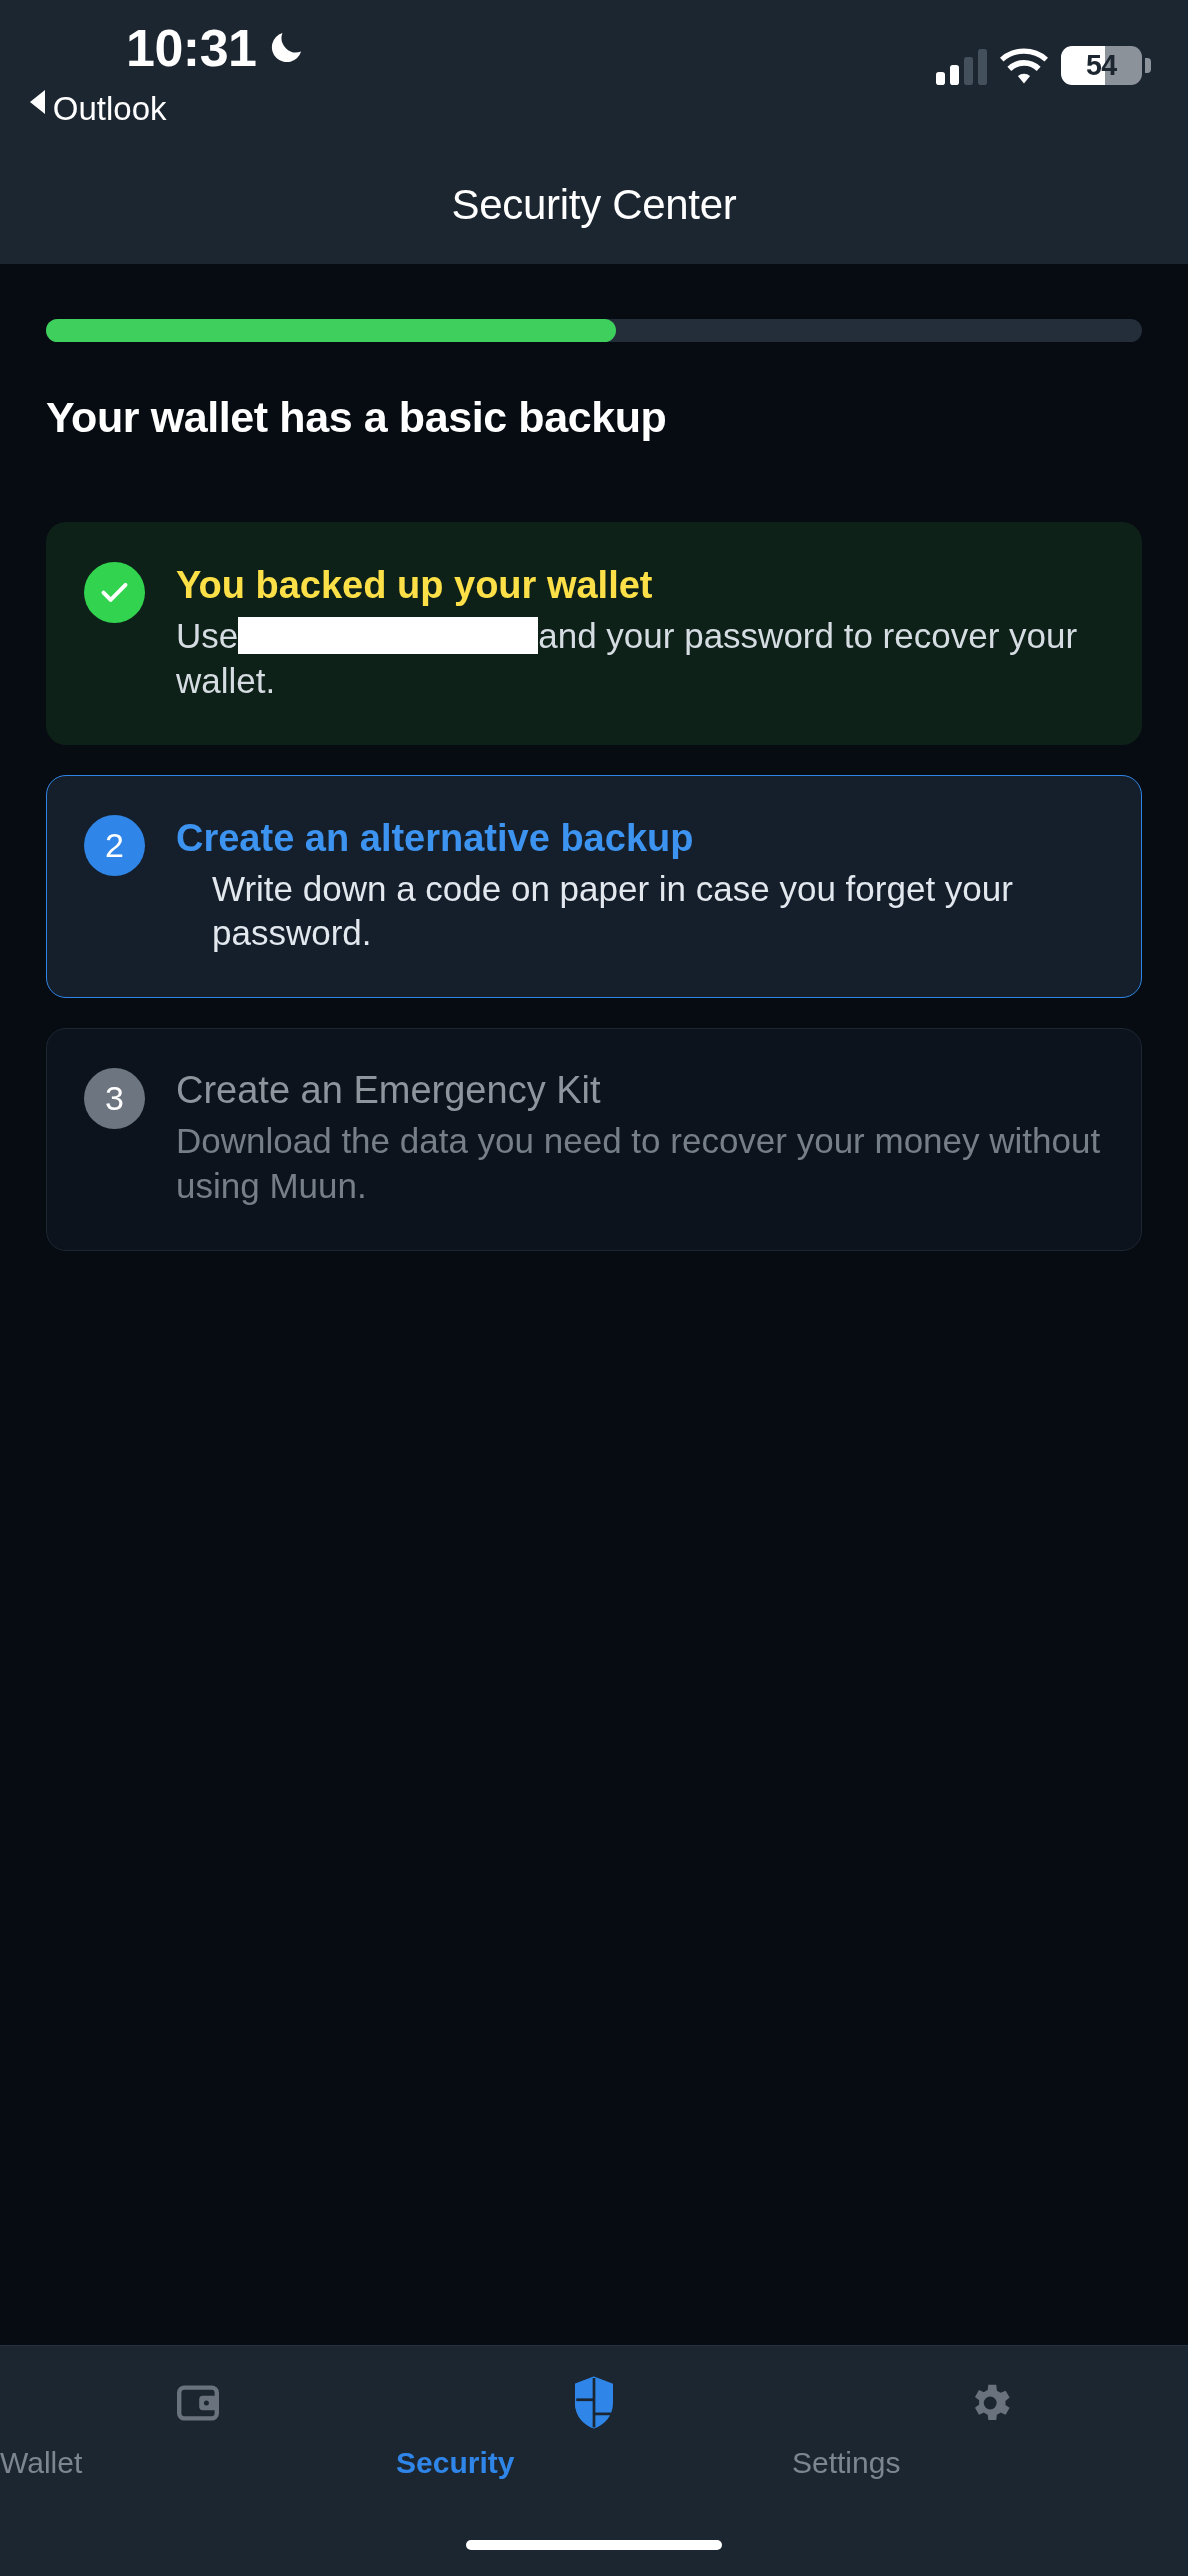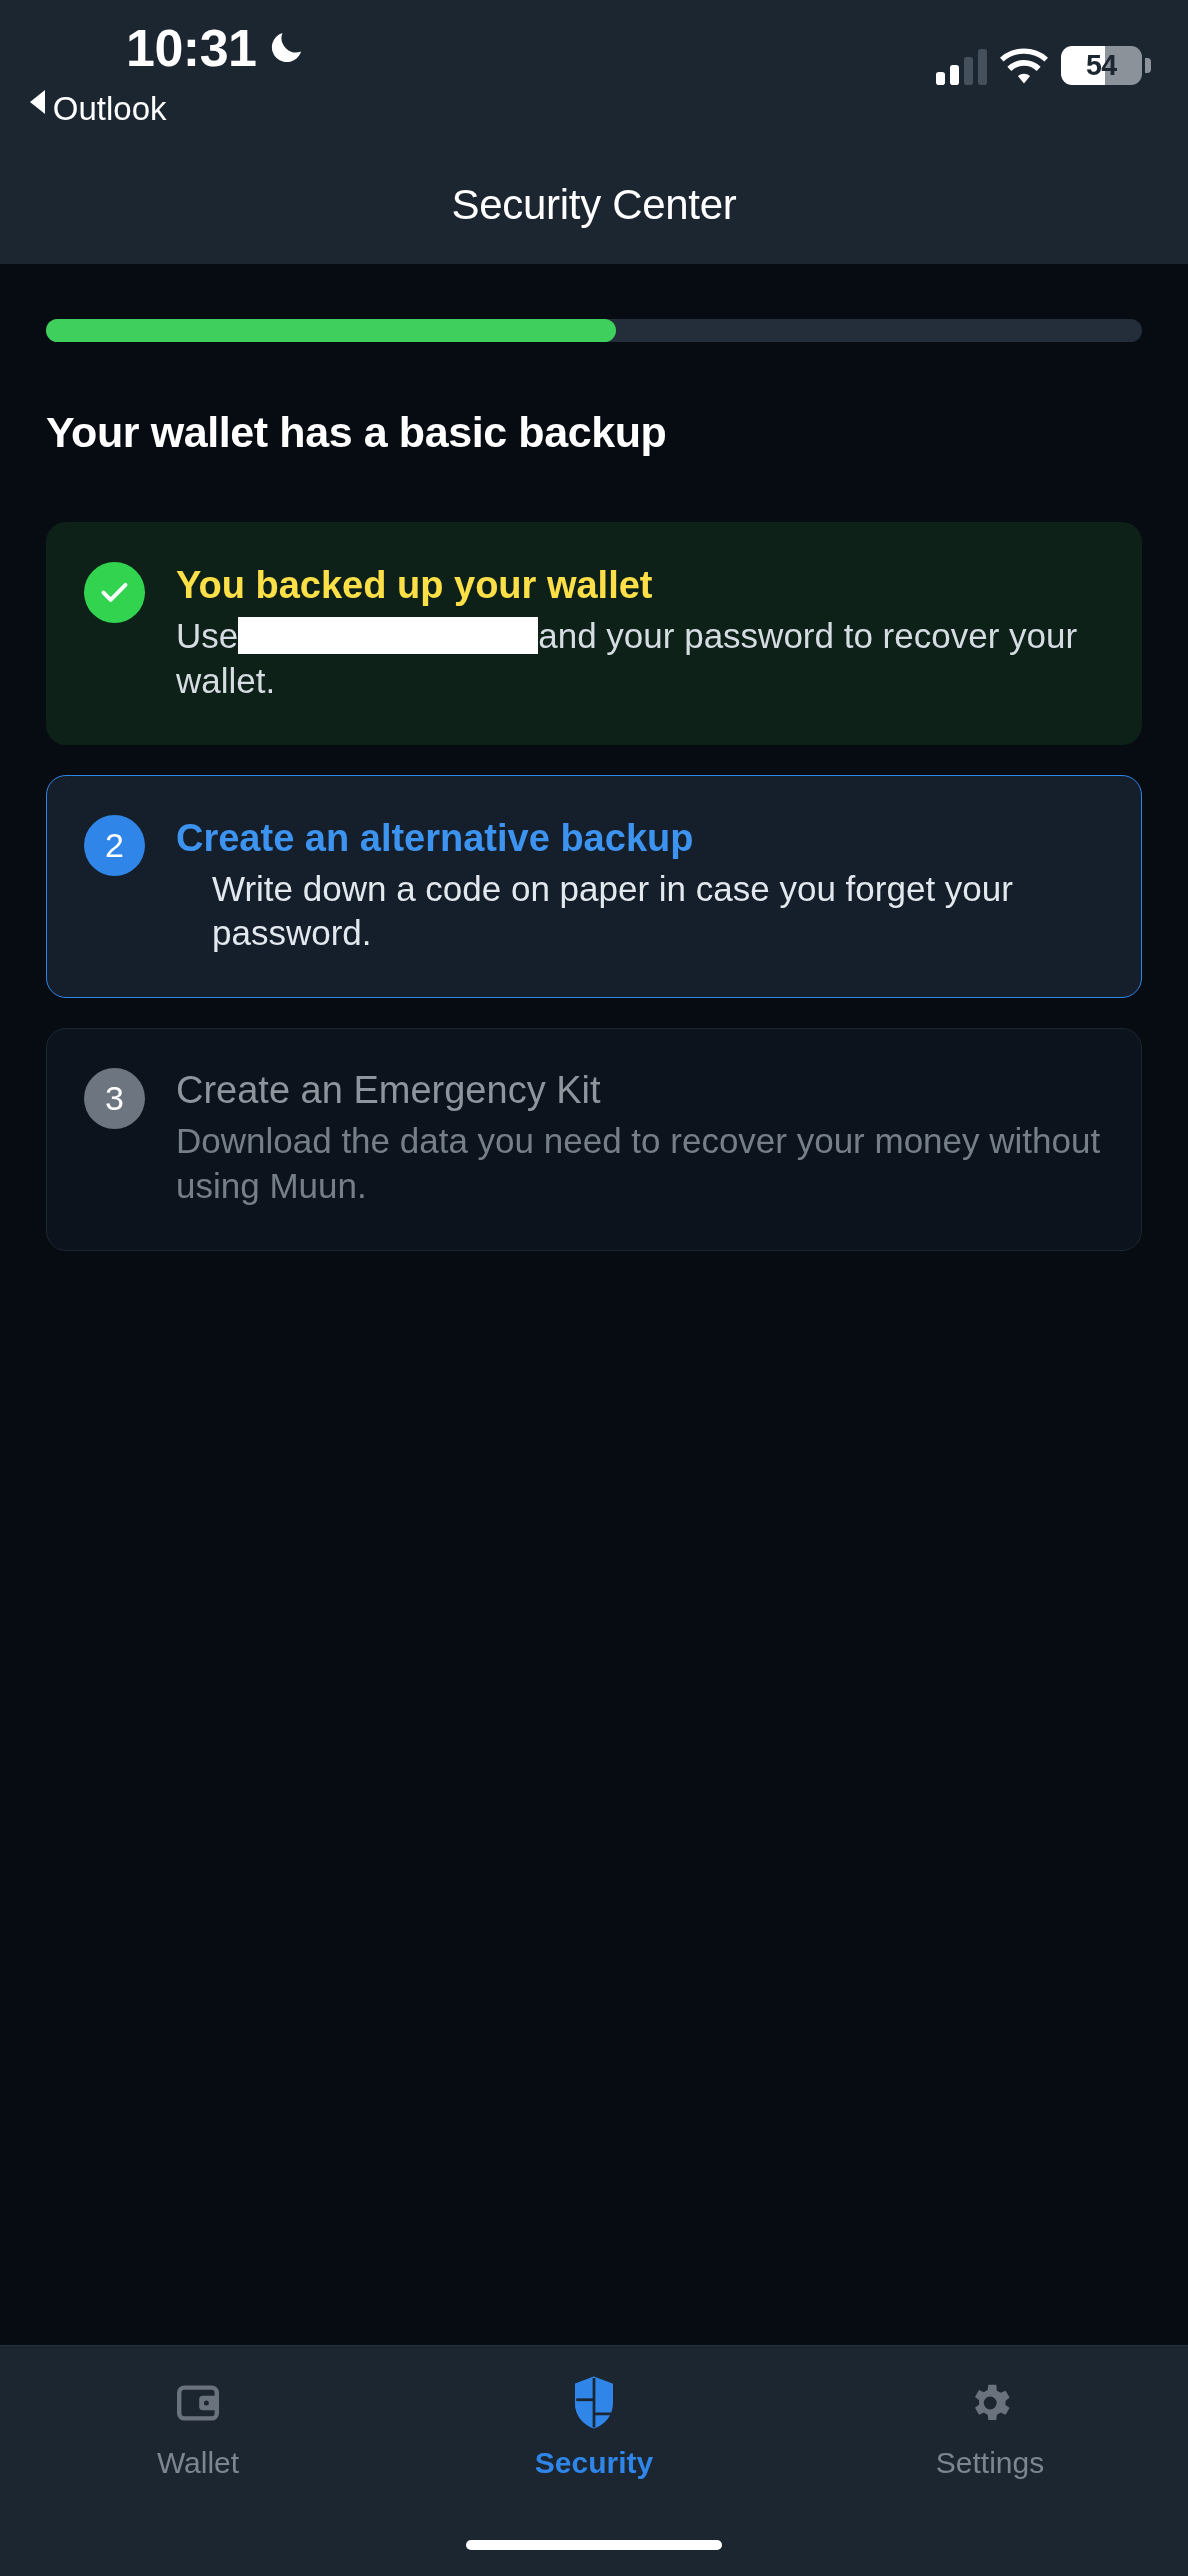--- a/index.html
+++ b/index.html
@@ -89,21 +89,21 @@
   }
   .progress-track {
     width:100%; height:100%; border-radius:13px; background:#232e3a;
   }
   .progress-fill {
     height:100%; border-radius:13px; background:#3ecf5c;
   }
 
   .section-title {
     position:absolute; left:46px; top:129px;
-    font-size:43px; font-weight:700; color:#ffffff; letter-spacing:-0.4px;margin-top:15px;
+    font-size:43px; font-weight:700; color:#ffffff; letter-spacing:-0.4px;
   }
 
   .cards { position:absolute; left:46px; top:258px; width:1096px; }
 
   .card {
     position:relative; border-radius:20px; margin-bottom:29.5px;
     padding:39px 37px 41px 37px;
     display:flex; gap:31px;
   }
   .card.done {
@@ -147,21 +147,21 @@
   }
 
   
   .tabbar {
     position:absolute; left:0; top:2345px; width:1188px; height:231px;
     background:#1c2631; border-top:1.8px solid #253040;
   }
   .tabs { display:flex; width:100%; padding-top:28px; }
   .tab {
     flex:1 1 0; display:flex; flex-direction:column;
-    align-items:center; gap:14.7px;
+    gap:14.7px;
   }
   .tab-ico { height:57px; display:flex; align-items:center; justify-content:center; }
   .tab-ico svg { display:block; }
   .tab-label { font-size:30px; font-weight:400; }
   .tab.inactive .tab-label { color:#7d8690; }
   .tab.activetab .tab-label { color:#2f86e8; font-weight:700; }
 
   .home-ind {
     position:absolute; left:50%; transform:translateX(-50%);
     bottom:26px; width:256px; height:10px; border-radius:8.3px;

